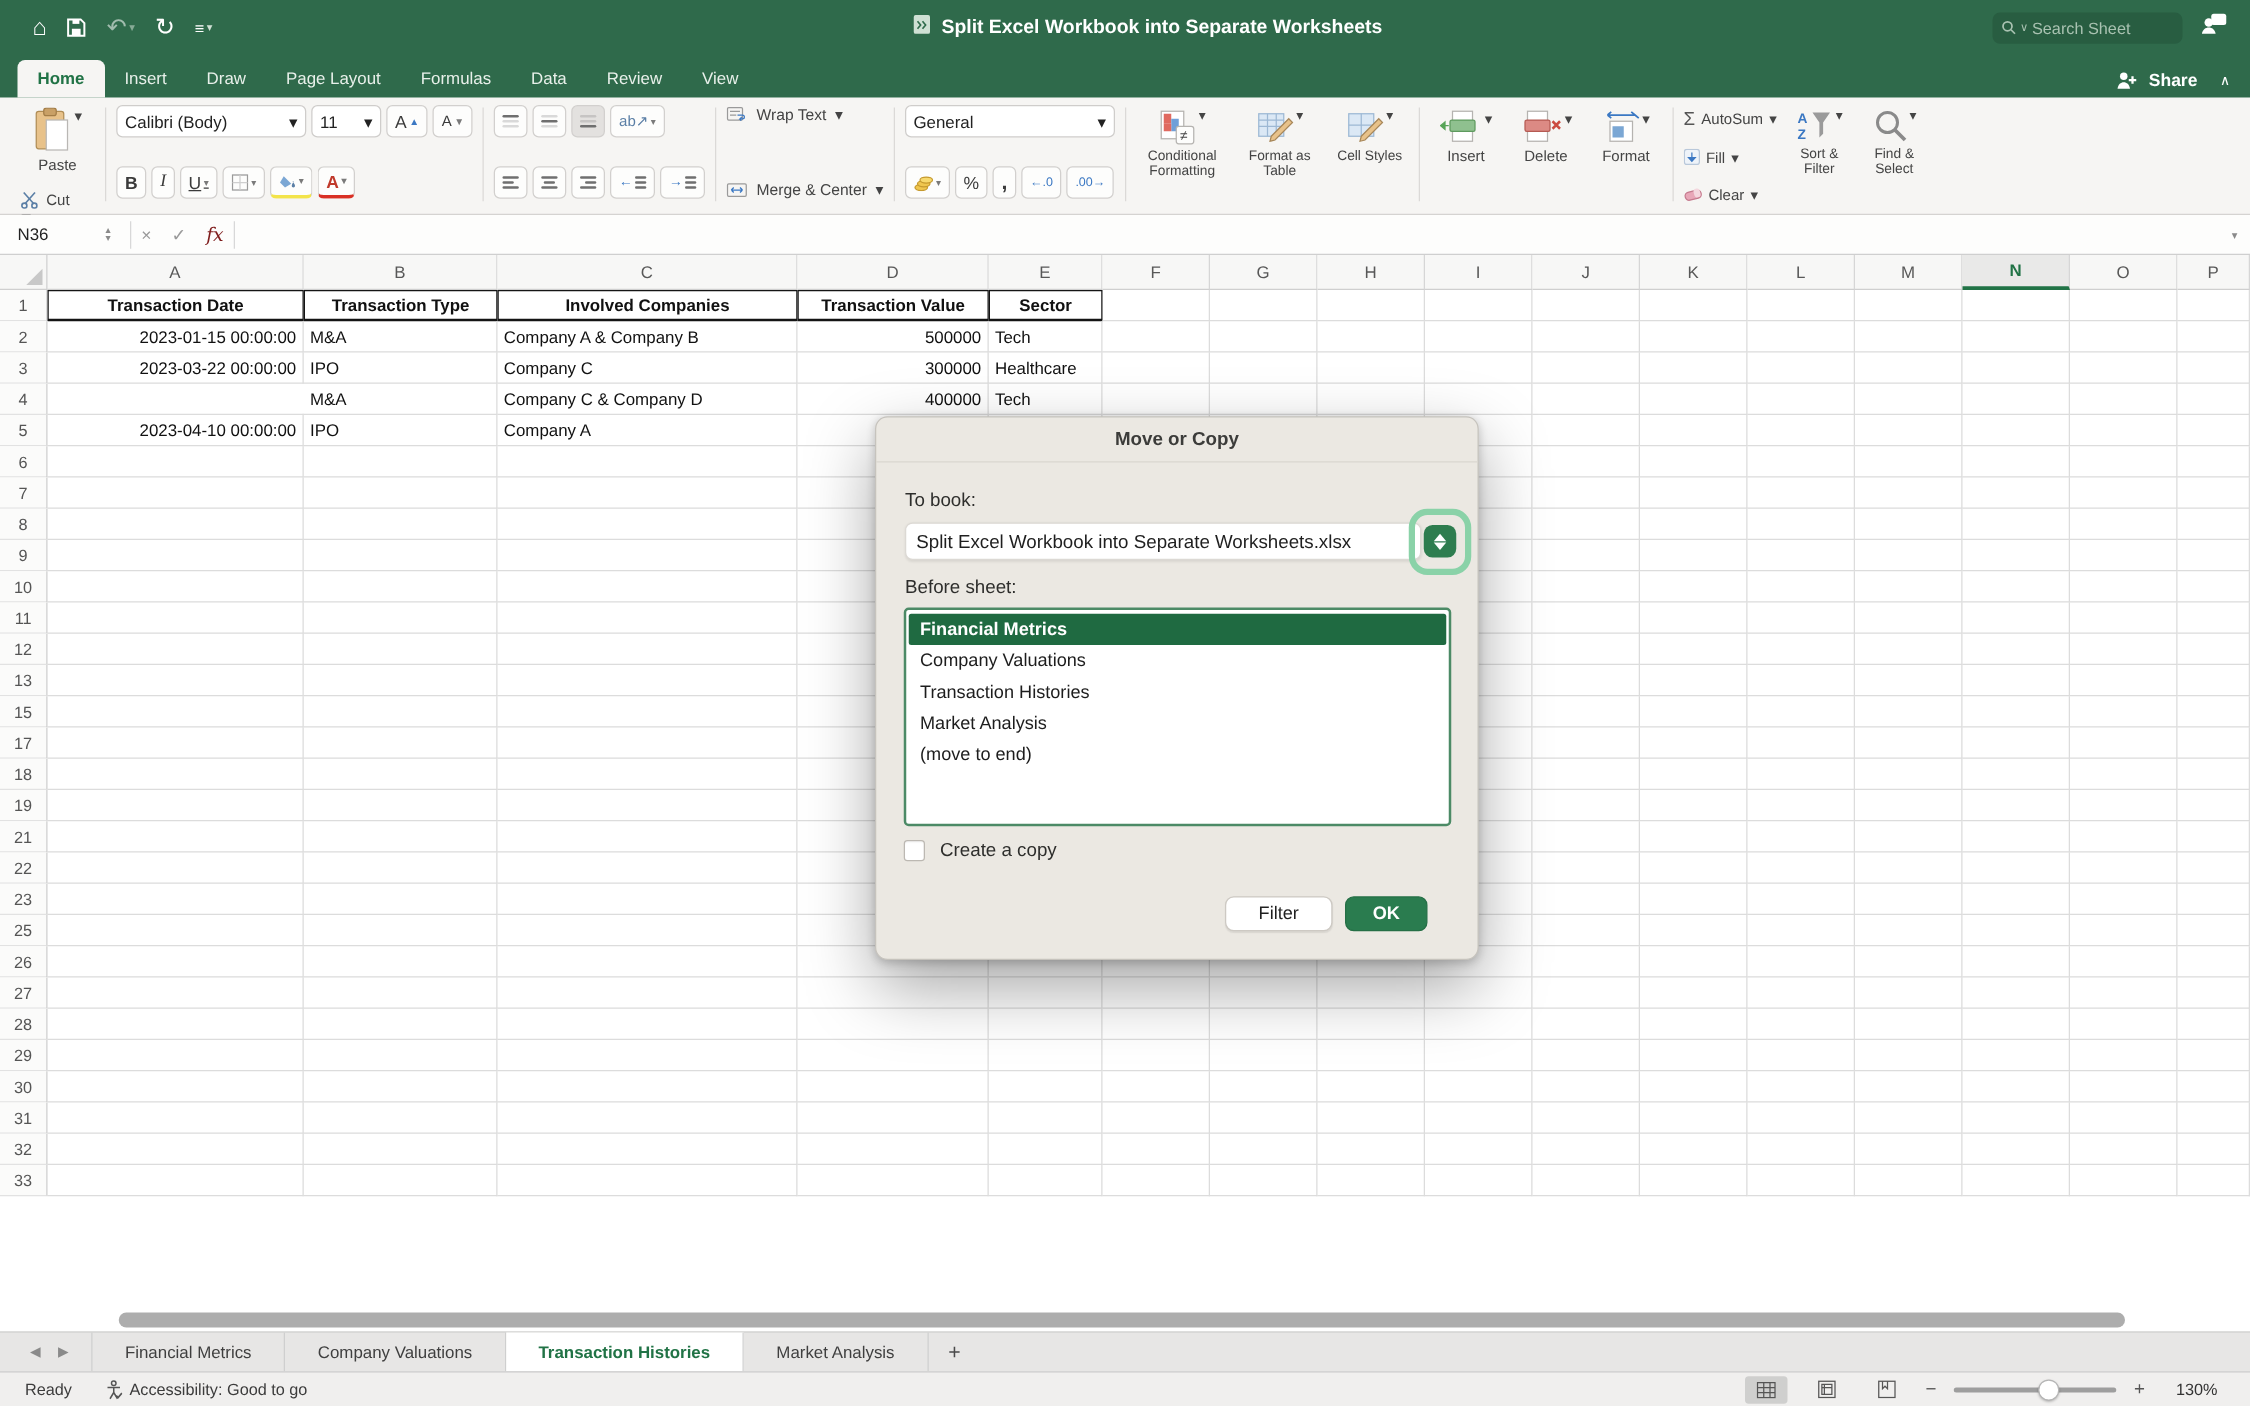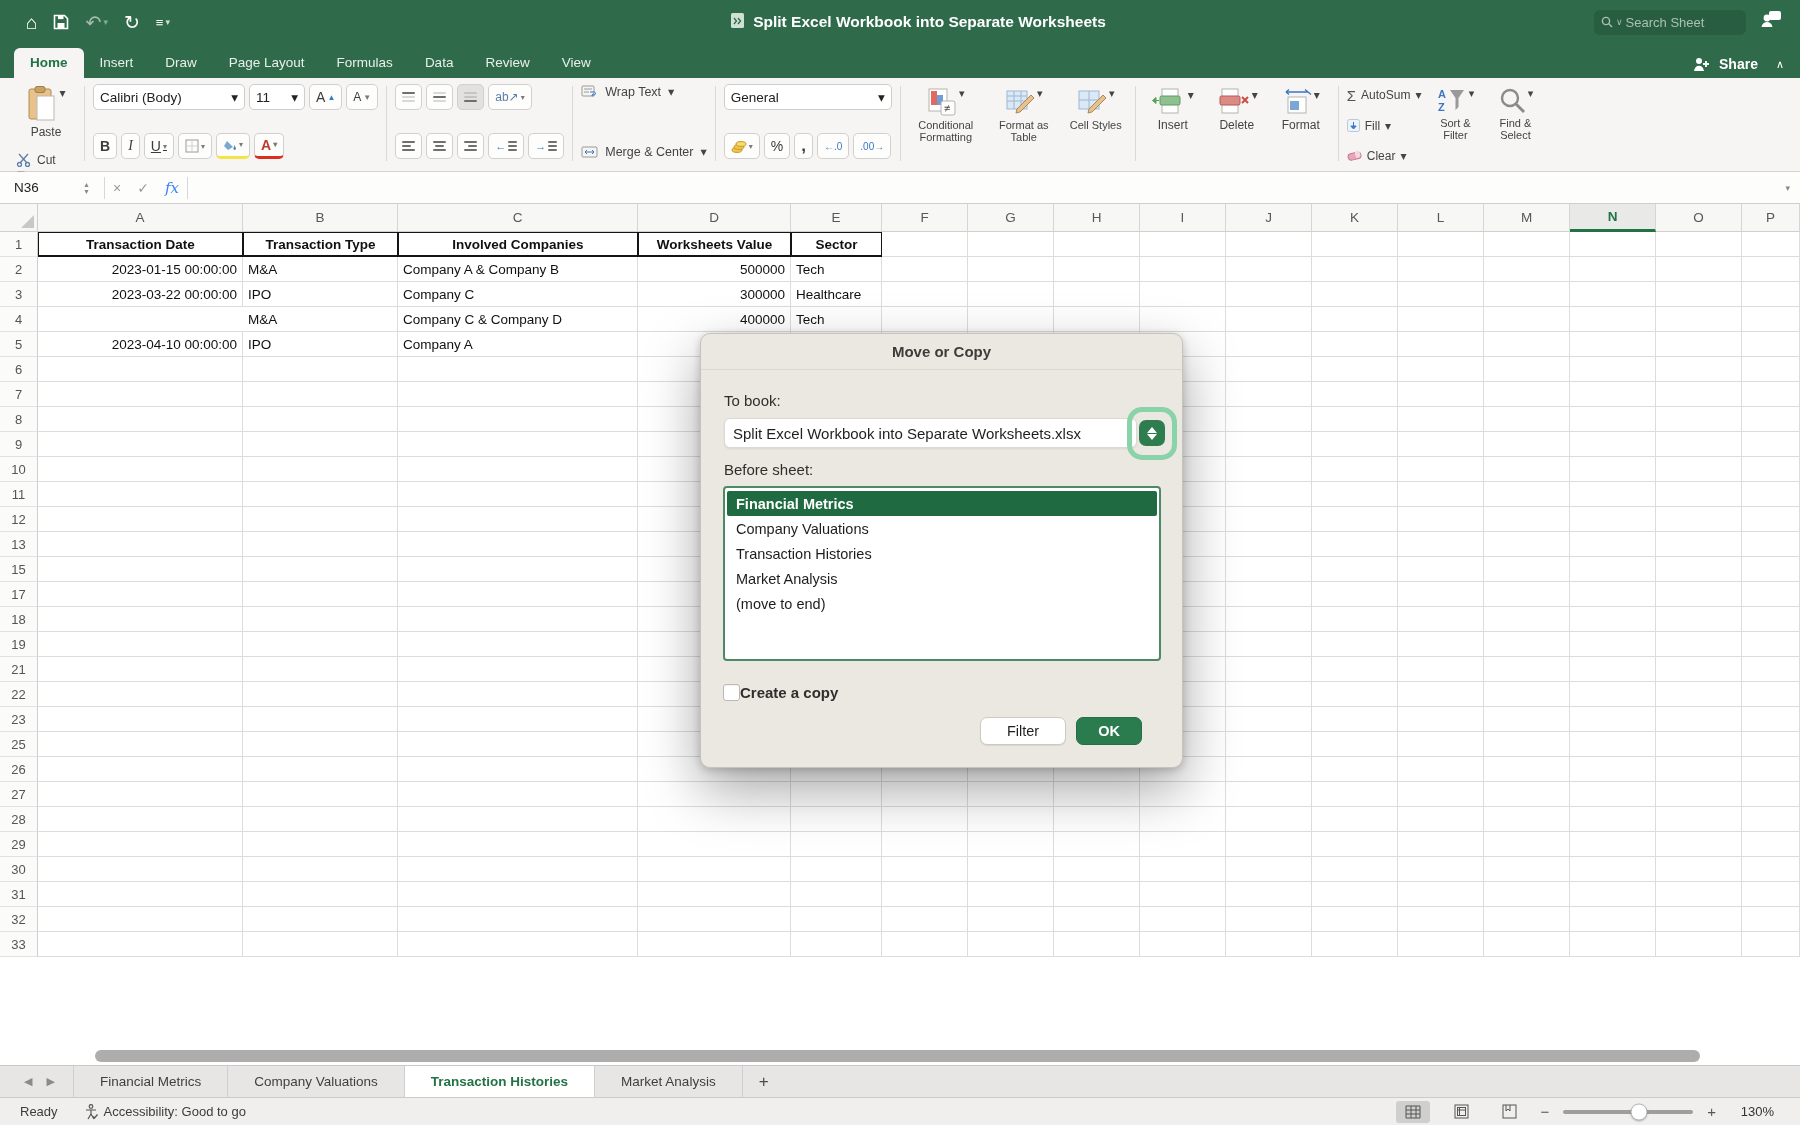--- a/index.html
+++ b/index.html
@@ -52,21 +52,21 @@
   .alnbars i { display:block; width:13px; height:2px; background:#6f6f6f; border-radius:1px; }
   .alnbars i.short { width:9px; }
   .bluearrow { color:#3b78c3; }
 
   
   .formulabar { height:32px; background:#fdfdfc; border-bottom:1px solid #cfcfcf; display:flex; align-items:center; flex:none; }
   .namebox { width:96px; display:flex; align-items:center; justify-content:space-between; padding:0 6px 0 14px; font-size:13.5px; color:#222; }
   .namestep { display:flex; flex-direction:column; font-size:7px; color:#8a8a8a; line-height:7px; }
   .fbdiv { width:1px; height:22px; background:#d8d8d8; margin:0 8px; }
   .fbicons { display:flex; align-items:center; gap:16px; color:#9a9a9a; font-size:14px; }
-  .fxg { font-family:"DejaVu Serif",serif; font-style:italic; color:#3b82f6; font-size:15px;text-align:center; }
+  .fxg { font-family:"DejaVu Serif",serif; font-style:italic; color:#7f1d1d; font-size:15px;text-align:center; }
   .fbinput { flex:1; height:100%; }
   .fbcaret { color:#8a8a8a; font-size:9px; padding-right:10px; }
 
   
   .gridarea { flex:1; position:relative; overflow:hidden; background:#fff; }
   .colhdrs { display:flex; height:28px; }
   .cornercell { width:38px; flex:none; background:#f7f7f6; border-right:1px solid #cfcfcf; border-bottom:1px solid #cfcfcf; position:relative; }
   .cornercell svg { position:absolute; right:2px; bottom:2px; }
   .colhdr { flex:none; background:#f7f7f6; border-right:1px solid #d6d6d6; border-bottom:1px solid #cfcfcf; display:flex; align-items:center; justify-content:center; font-size:13.5px; color:#585858; }
   .colhdr.selcol { background:#e9e9e8; color:#217346; font-weight:bold; border-bottom:3px solid #217346; }
@@ -102,21 +102,21 @@
   .dlgtitle { height:36px; display:flex; align-items:center; justify-content:center; font-weight:bold; font-size:15px; color:#3c3c3a; border-bottom:1px solid #dad6d0; }
   .dlglabel { position:absolute; left:23px; font-size:15px; color:#2e2e2c; }
   .tobook-select { position:absolute; left:23px; top:84px; width:413px; height:30px; background:#fff; border:1px solid #dcd9d4; border-radius:6px; display:flex; align-items:center; padding:0 8px; font-size:15px; color:#1f1f1f; white-space:nowrap; overflow:hidden; box-shadow:0 1px 2px rgba(0,0,0,.08); }
   .stepperbtn { position:absolute; left:438px; top:86px; width:26px; height:26px; background:#2e7d4f; border-radius:7px; display:flex; flex-direction:column; align-items:center; justify-content:center; gap:1px; }
   .stepperbtn .tri-u { width:0; height:0; border-left:5px solid transparent; border-right:5px solid transparent; border-bottom:6px solid #fff; }
   .stepperbtn .tri-d { width:0; height:0; border-left:5px solid transparent; border-right:5px solid transparent; border-top:6px solid #fff; }
   .clickring { position:absolute; left:426px; top:73px; width:50px; height:53px; border:5px solid #8ad2a8; border-radius:15px; pointer-events:none; }
   .sheetlist { position:absolute; left:22px; top:152px; width:438px; height:175px; background:#fff; border:2px solid #4c8a66; border-radius:4px; padding:3px 2px; overflow:hidden; }
   .sheetopt { height:25px; display:flex; align-items:center; padding:0 9px; font-size:14.5px; color:#1d1d1d; border-radius:2px; }
   .sheetopt.selected { background:#1f6a41; color:#fff; font-weight:bold; }
-  .copyrow { position:absolute; left:22px; top:350px; display:flex; align-items:center; font-size:15px; color:#2e2e2c;font-weight:bold; }
+  .copyrow { position:absolute; left:22px; top:338px; display:flex; align-items:center; gap:12px; font-size:15px; color:#2e2e2c; }
   .checkbox { width:17px; height:17px; background:#fff; border:1px solid #bcb8b2; border-radius:3px; box-shadow:inset 0 1px 1px rgba(0,0,0,.05); }
   .dlgbtns { position:absolute; right:40px; top:383px; display:flex; gap:10px; }
   .btn-cancel { width:86px; height:28px; background:#fff; border:1px solid #cdc9c3; border-radius:7px; font-size:14.5px; color:#1f1f1f; display:flex; align-items:center; justify-content:center; box-shadow:0 1px 1px rgba(0,0,0,.08); }
   .btn-ok { width:66px; height:28px; background:#2a7c4f; border:1px solid #256f46; border-radius:7px; font-size:14.5px; color:#fff; font-weight:bold; display:flex; align-items:center; justify-content:center; }
 </style>
 </head>
 <body>
 
 <div class="app">
 
@@ -561,21 +561,21 @@
         <div class="colhdr selcol" style="width: 86px;">N</div>
         <div class="colhdr" style="width: 86px;">O</div>
         <div class="colhdr" style="width: 58px;">P</div>
       </div>
     <div>
         <div class="grow">
           <div class="rowhdr">1</div>
           <div class="gcell hdrc" style="width: 205px;">Transaction Date</div>
           <div class="gcell hdrc" style="width: 155px;">Transaction Type</div>
           <div class="gcell hdrc" style="width: 240px;">Involved Companies</div>
-          <div class="gcell hdrc" style="width: 153px;">Worksheets Value</div>
+          <div class="gcell hdrc" style="width: 153px;">Transaction Value</div>
           <div class="gcell hdrc" style="width: 91px;">Sector</div>
           <div class="gcell" style="width: 86px;"></div>
           <div class="gcell" style="width: 86px;"></div>
           <div class="gcell" style="width: 86px;"></div>
           <div class="gcell" style="width: 86px;"></div>
           <div class="gcell" style="width: 86px;"></div>
           <div class="gcell" style="width: 86px;"></div>
           <div class="gcell" style="width: 86px;"></div>
           <div class="gcell" style="width: 86px;"></div>
           <div class="gcell" style="width: 86px;"></div>

